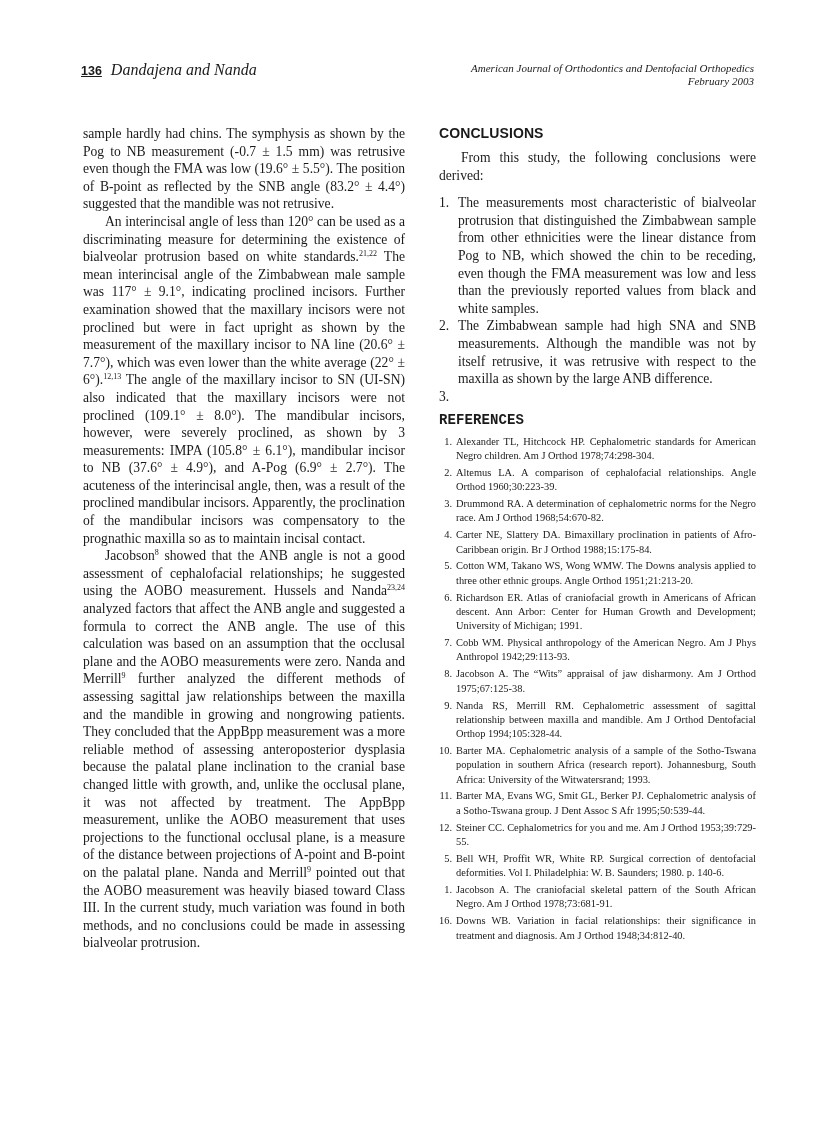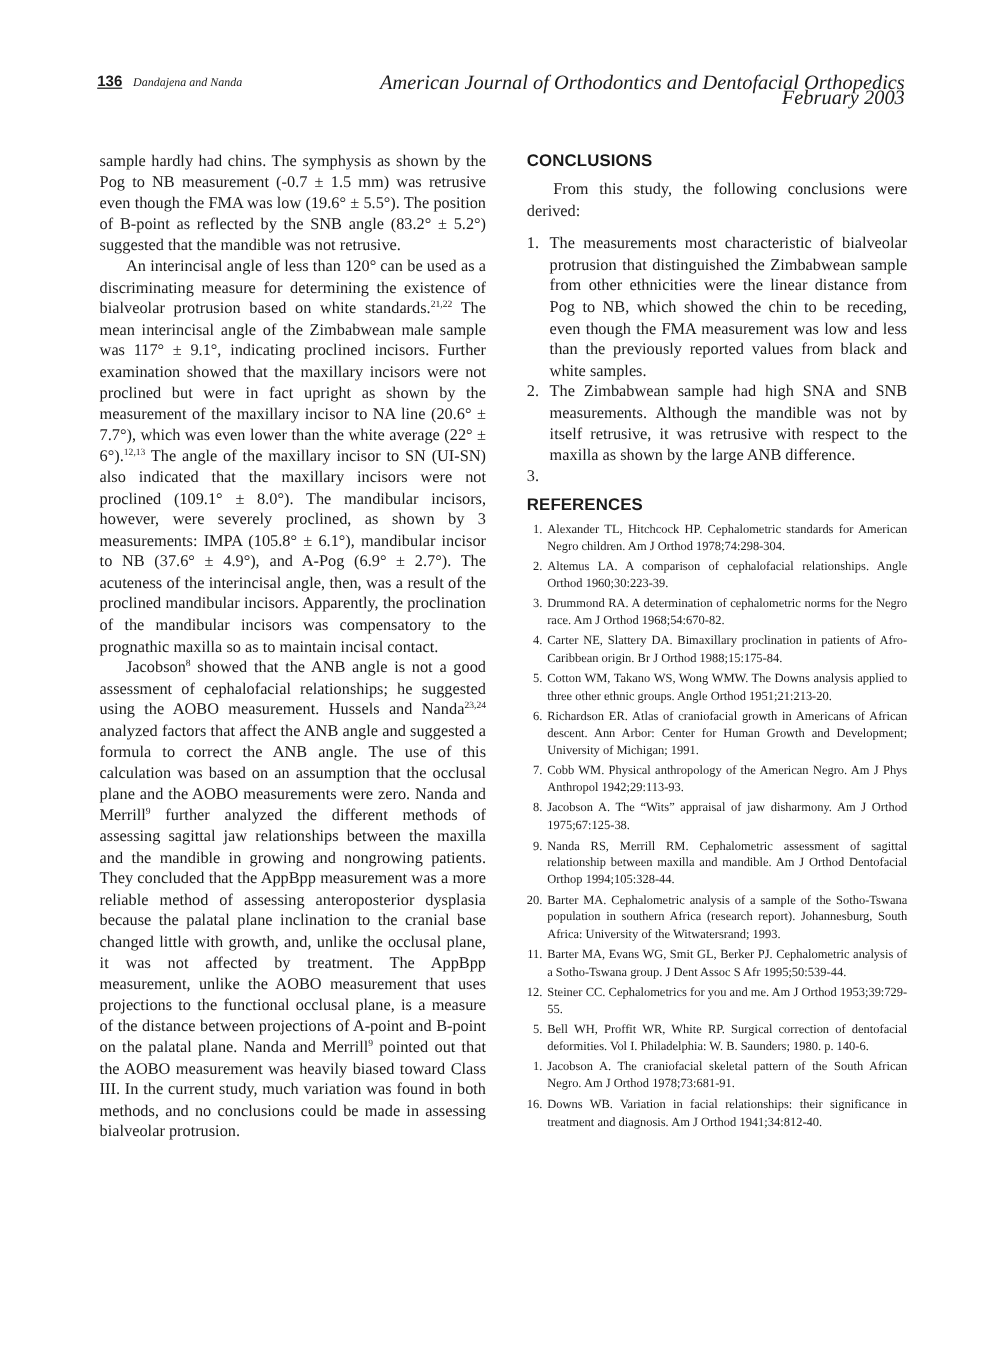--- a/index.html
+++ b/index.html
@@ -1,50 +1,50 @@
 <!DOCTYPE html>
 <html><head>
 <meta charset="utf-8">
 <style>
   html, body { margin: 0; padding: 0; background: #ffffff; }
   body { width: 838px; height: 1122px; position: relative; overflow: hidden; color: #1a1a1a; font-family: "Liberation Serif", serif; }
   .header-left { position: absolute; left: 81px; top: 61px; font-size: 12px; }
   .page-num { font-family: "Liberation Sans", sans-serif; font-weight: bold; font-size: 12.5px; margin-right: 6px; text-decoration: underline; }
-  .authors { font-style: italic; font-size: 10px; }
-  .header-right { position: absolute; right: 84px; top: 62px; text-align: right; font-style: italic; font-size: 17px; line-height: 13px; }
+  .authors { font-style: italic; font-size: 16px; }
+  .header-right { position: absolute; right: 84px; top: 62px; text-align: right; font-style: italic; font-size: 11px; line-height: 13px; }
   .col { position: absolute; top: 125px; width: 322px; }
   .col-left { left: 83px; }
   .col-right { left: 439px; width: 317px; }
   .body-text { font-size: 13.6px; line-height: 17.6px; text-align: justify; margin: 0; hyphens: manual; }
   .body-text.indent { text-indent: 22px; }
   sup { font-size: 8px; line-height: 0; vertical-align: 5px; }
   .section-head { font-family: "Liberation Sans", sans-serif; font-weight: bold; font-size: 14px; margin: 0 0 8px 0; letter-spacing: 0.1px; }
   .concl-intro { margin-bottom: 10px; }
   ol.conclusions { list-style: none; margin: 0; padding: 0; }
   ol.conclusions li { position: relative; padding-left: 19px; font-size: 13.6px; line-height: 17.6px; text-align: justify; }
   ol.conclusions li .num { position: absolute; left: 0; top: 0; }
-  .refs-head { margin-top: 24px; margin-bottom: 7px; }
+  .refs-head { margin-top: 24px; margin-bottom: 7px; font-family: Liberation Mono, monospace; }
   ol.refs { list-style: none; margin: 0; padding: 0; }
   ol.refs li { position: relative; padding-left: 17px; font-size: 10.4px; line-height: 14.3px; text-align: justify; margin-bottom: 2.6px; }
   ol.refs li .num { position: absolute; left: 0; top: 0; width: 13px; text-align: right; }
 </style>
 </head>
 <body>
 
 <div class="header-left">
   <span class="page-num">136</span>
   <span class="authors">Dandajena and Nanda</span>
 </div>
 <div class="header-right">
   <div>American Journal of Orthodontics and Dentofacial Orthopedics</div>
   <div>February 2003</div>
 </div>
 
 <div class="col col-left">
-  <p class="body-text">sample hardly had chins. The symphysis as shown by the Pog to NB measurement (-0.7 ± 1.5 mm) was retrusive even though the FMA was low (19.6° ± 5.5°). The position of B-point as reflected by the SNB angle (83.2° ± 5.2°) suggested that the mandible was not retrusive.</p>
+  <p class="body-text">sample hardly had chins. The symphysis as shown by the Pog to NB measurement (-0.7 ± 1.5 mm) was retrusive even though the FMA was low (19.6° ± 5.5°). The position of B-point as reflected by the SNB angle (83.2° ± 4.4°) suggested that the mandible was not retrusive.</p>
   <p class="body-text indent"><span>An interincisal angle of less than 120° can be used as a discriminating measure for determining the existence of bialveolar protrusion based on white standards.</span><sup>21,22</sup><span> The mean interincisal angle of the Zimbabwean male sample was 117° ± 9.1°, indicating proclined incisors. Further examination showed that the maxillary incisors were not proclined but were in fact upright as shown by the measurement of the maxillary incisor to NA line (20.6° ± 7.7°), which was even lower than the white average (22° ± 6°).</span><sup>12,13</sup><span> The angle of the maxillary incisor to SN (UI-SN) also indicated that the maxillary incisors were not proclined (109.1° ± 8.0°). The mandibular incisors, however, were severely proclined, as shown by 3 measurements: IMPA (105.8° ± 6.1°), mandibular incisor to NB (37.6° ± 4.9°), and A-Pog (6.9° ± 2.7°). The acuteness of the interincisal angle, then, was a result of the proclined mandibular incisors. Apparently, the proclination of the mandibular incisors was compensatory to the prognathic maxilla so as to maintain incisal contact.</span></p>
   <p class="body-text indent"><span>Jacobson</span><sup>8</sup><span> showed that the ANB angle is not a good assessment of cephalofacial relationships; he suggested using the AOBO measurement. Hussels and Nanda</span><sup>23,24</sup><span> analyzed factors that affect the ANB angle and suggested a formula to correct the ANB angle. The use of this calculation was based on an assumption that the occlusal plane and the AOBO measurements were zero. Nanda and Merrill</span><sup>9</sup><span> further analyzed the different methods of assessing sagittal jaw relationships between the maxilla and the mandible in growing and nongrowing patients. They concluded that the AppBpp measurement was a more reliable method of assessing anteroposterior dysplasia because the palatal plane inclination to the cranial base changed little with growth, and, unlike the occlusal plane, it was not affected by treatment. The AppBpp measurement, unlike the AOBO measurement that uses projections to the functional occlusal plane, is a measure of the distance between projections of A-point and B-point on the palatal plane. Nanda and Merrill</span><sup>9</sup><span> pointed out that the AOBO measurement was heavily biased toward Class III. In the current study, much variation was found in both methods, and no conclusions could be made in assessing bialveolar protrusion.</span></p>
 </div>
 
 <div class="col col-right">
   <h2 class="section-head">CONCLUSIONS</h2>
   <p class="body-text indent concl-intro">From this study, the following conclusions were derived:</p>
   <ol class="conclusions">
     <li><span class="num">1.</span><span>The measurements most characteristic of bialveolar protrusion that distinguished the Zimbabwean sample from other ethnicities were the linear distance from Pog to NB, which showed the chin to be receding, even though the FMA measurement was low and less than the previously reported values from black and white samples.</span></li>
     <li><span class="num">2.</span><span>The Zimbabwean sample had high SNA and SNB measurements. Although the mandible was not by itself retrusive, it was retrusive with respect to the maxilla as shown by the large ANB difference.</span></li>
@@ -55,20 +55,20 @@
   <ol class="refs">
     <li><span class="num">1.</span><span>Alexander TL, Hitchcock HP. Cephalometric standards for American Negro children. Am J Orthod 1978;74:298-304.</span></li>
     <li><span class="num">2.</span><span>Altemus LA. A comparison of cephalofacial relationships. Angle Orthod 1960;30:223-39.</span></li>
     <li><span class="num">3.</span><span>Drummond RA. A determination of cephalometric norms for the Negro race. Am J Orthod 1968;54:670-82.</span></li>
     <li><span class="num">4.</span><span>Carter NE, Slattery DA. Bimaxillary proclination in patients of Afro-Caribbean origin. Br J Orthod 1988;15:175-84.</span></li>
     <li><span class="num">5.</span><span>Cotton WM, Takano WS, Wong WMW. The Downs analysis applied to three other ethnic groups. Angle Orthod 1951;21:213-20.</span></li>
     <li><span class="num">6.</span><span>Richardson ER. Atlas of craniofacial growth in Americans of African descent. Ann Arbor: Center for Human Growth and Development; University of Michigan; 1991.</span></li>
     <li><span class="num">7.</span><span>Cobb WM. Physical anthropology of the American Negro. Am J Phys Anthropol 1942;29:113-93.</span></li>
     <li><span class="num">8.</span><span>Jacobson A. The “Wits” appraisal of jaw disharmony. Am J Orthod 1975;67:125-38.</span></li>
     <li><span class="num">9.</span><span>Nanda RS, Merrill RM. Cephalometric assessment of sagittal relationship between maxilla and mandible. Am J Orthod Dentofacial Orthop 1994;105:328-44.</span></li>
-    <li><span class="num">20.</span><span>Barter MA. Cephalometric analysis of a sample of the Sotho-Tswana population in southern Africa (research report). Johannesburg, South Africa: University of the Witwatersrand; 1993.</span></li>
+    <li><span class="num">10.</span><span>Barter MA. Cephalometric analysis of a sample of the Sotho-Tswana population in southern Africa (research report). Johannesburg, South Africa: University of the Witwatersrand; 1993.</span></li>
     <li><span class="num">11.</span><span>Barter MA, Evans WG, Smit GL, Berker PJ. Cephalometric analysis of a Sotho-Tswana group. J Dent Assoc S Afr 1995;50:539-44.</span></li>
     <li><span class="num">12.</span><span>Steiner CC. Cephalometrics for you and me. Am J Orthod 1953;39:729-55.</span></li>
     <li><span class="num">5.</span><span>Bell WH, Proffit WR, White RP. Surgical correction of dentofacial deformities. Vol I. Philadelphia: W. B. Saunders; 1980. p. 140-6.</span></li>
     <li><span class="num">1.</span><span>Jacobson A. The craniofacial skeletal pattern of the South African Negro. Am J Orthod 1978;73:681-91.</span></li>
-    <li><span class="num">16.</span><span>Downs WB. Variation in facial relationships: their significance in treatment and diagnosis. Am J Orthod 1941;34:812-40.</span></li>
+    <li><span class="num">16.</span><span>Downs WB. Variation in facial relationships: their significance in treatment and diagnosis. Am J Orthod 1948;34:812-40.</span></li>
   </ol>
 </div>
 
 </body></html>

